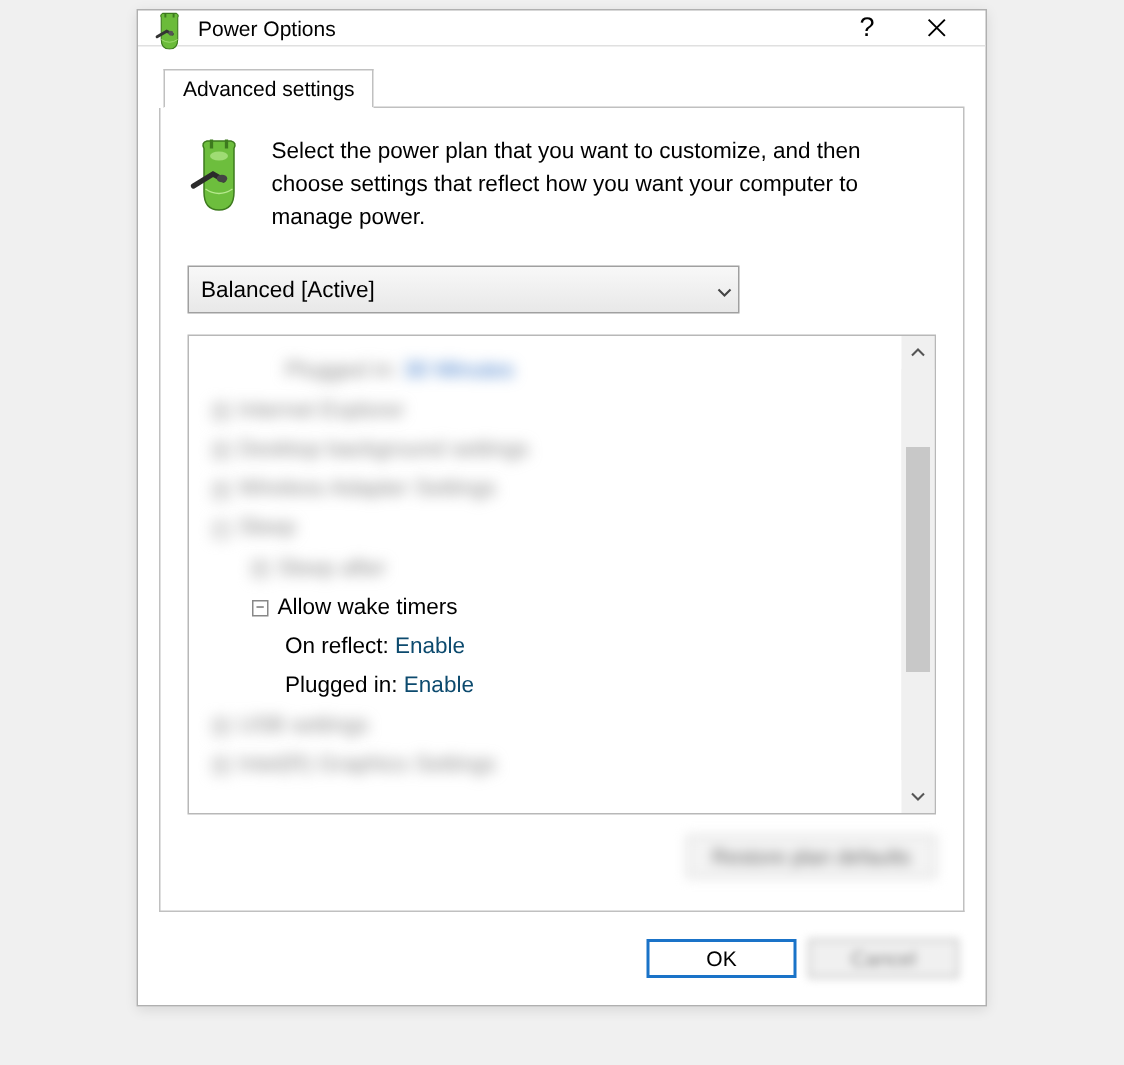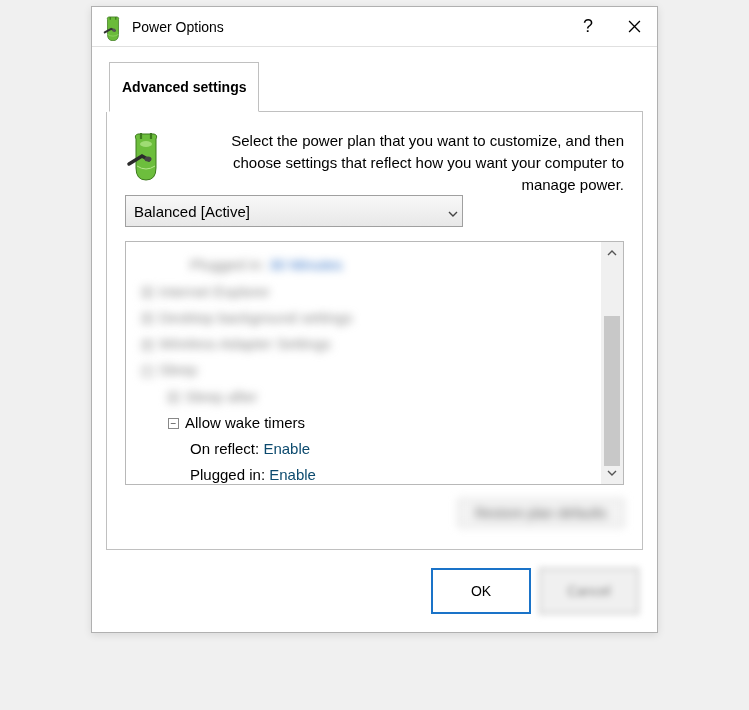--- a/index.html
+++ b/index.html
@@ -17,24 +17,24 @@
       justify-content: center;
     }
     .window {
       width: 567px;
       margin-top: 6px;
       background: #fff;
       border: 1px solid #b0b0b0;
       box-shadow: 0 2px 8px rgba(0,0,0,0.1);
     }
     .titlebar {
-      height: 40px;
-      display: flex;
-      align-items: center;
-      padding: 0 0 0 10px;
+      height: 24px;
+      display: flex;
+      align-items: center;
+      padding: 0 10px 0 10px;
       border-bottom: 1px solid #e0e0e0;
     }
     .title-icon {
       width: 22px;
       height: 22px;
       margin-right: 8px;
       position: relative;
     }
     .title-text {
       font-size: 14px;
@@ -64,74 +64,73 @@
 
     .tab-header {
       display: flex;
       border-bottom: 1px solid #c0c0c0;
       margin-left: 4px;
     }
     .tab {
       background: #fff;
       border: 1px solid #c0c0c0;
       border-bottom: 1px solid #fff;
-      padding: 16px 12px;
+      padding: 4px 12px;
       font-size: 14px;
       position: relative;
       top: 1px;
       margin-left: -1px;
-      font-weight: bold;
     }
 
     .tab-panel {
       border: 1px solid #c0c0c0;
       border-top: none;
       background: #fff;
       padding: 18px 18px 22px 18px;
     }
 
     .intro {
       display: flex;
       gap: 14px;
-      text-align: right;
+      margin-bottom: 22px;
     }
     .big-icon {
       width: 42px;
       height: 50px;
       flex-shrink: 0;
       margin-top: 2px;
     }
     .intro-text {
       font-size: 15px;
       color: #000;
       line-height: 1.45;
     }
 
     .dropdown {
-      width: 338px;
+      width: 368px;
       height: 32px;
       border: 1px solid #a0a0a0;
       background: linear-gradient(#f8f8f8, #e8e8e8);
       display: flex;
       align-items: center;
       padding: 0 0 0 8px;
       font-size: 15px;
       cursor: pointer;
       margin-bottom: 14px;
     }
     .dropdown-text { flex: 1; }
     .dropdown-chevron {
       width: 18px;
       text-align: center;
       color: #404040;
     }
 
     .tree-box {
       border: 1px solid #b8b8b8;
-      height: 244px;
+      height: 320px;
       position: relative;
       background: #fff;
       overflow: hidden;
     }
     .tree-scroll {
       position: absolute;
       right: 0;
       top: 0;
       width: 22px;
       height: 100%;
@@ -213,21 +212,21 @@
     }
 
     .footer {
       display: flex;
       justify-content: flex-end;
       gap: 8px;
       padding: 0 18px 18px 0;
     }
     .btn {
       width: 100px;
-      height: 46px;
+      height: 26px;
       border: 1px solid #a0a0a0;
       background: #f0f0f0;
       font-size: 14px;
       cursor: pointer;
       display: flex;
       align-items: center;
       justify-content: center;
     }
     .btn.primary {
       border: 2px solid #1a73c8;

